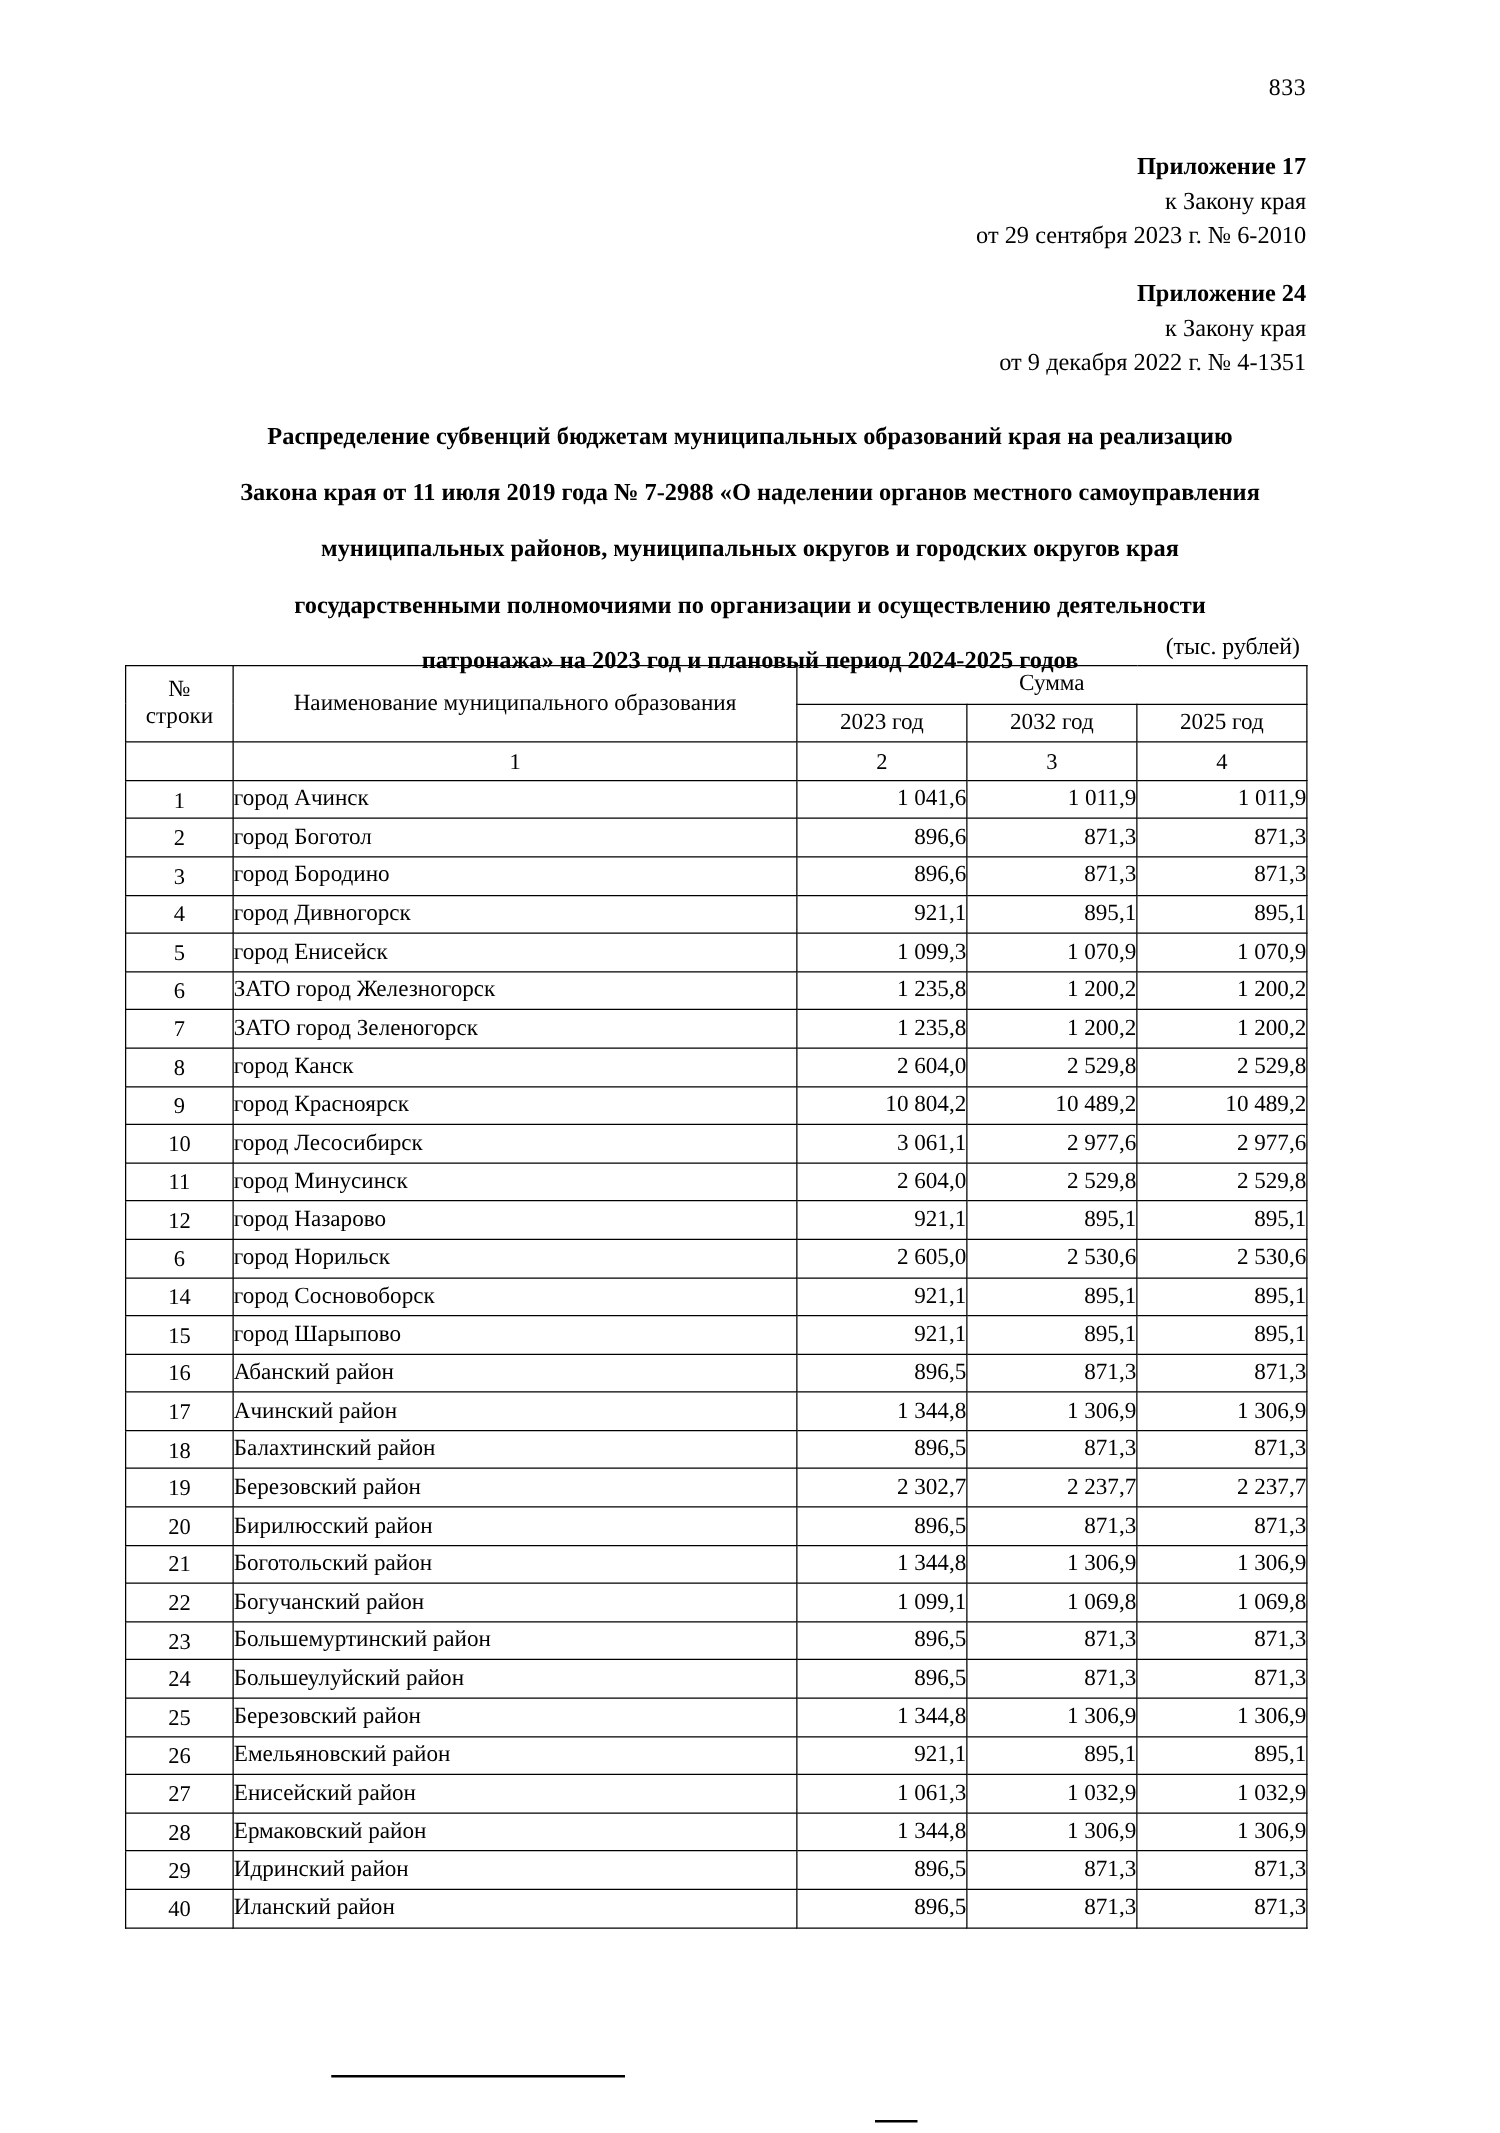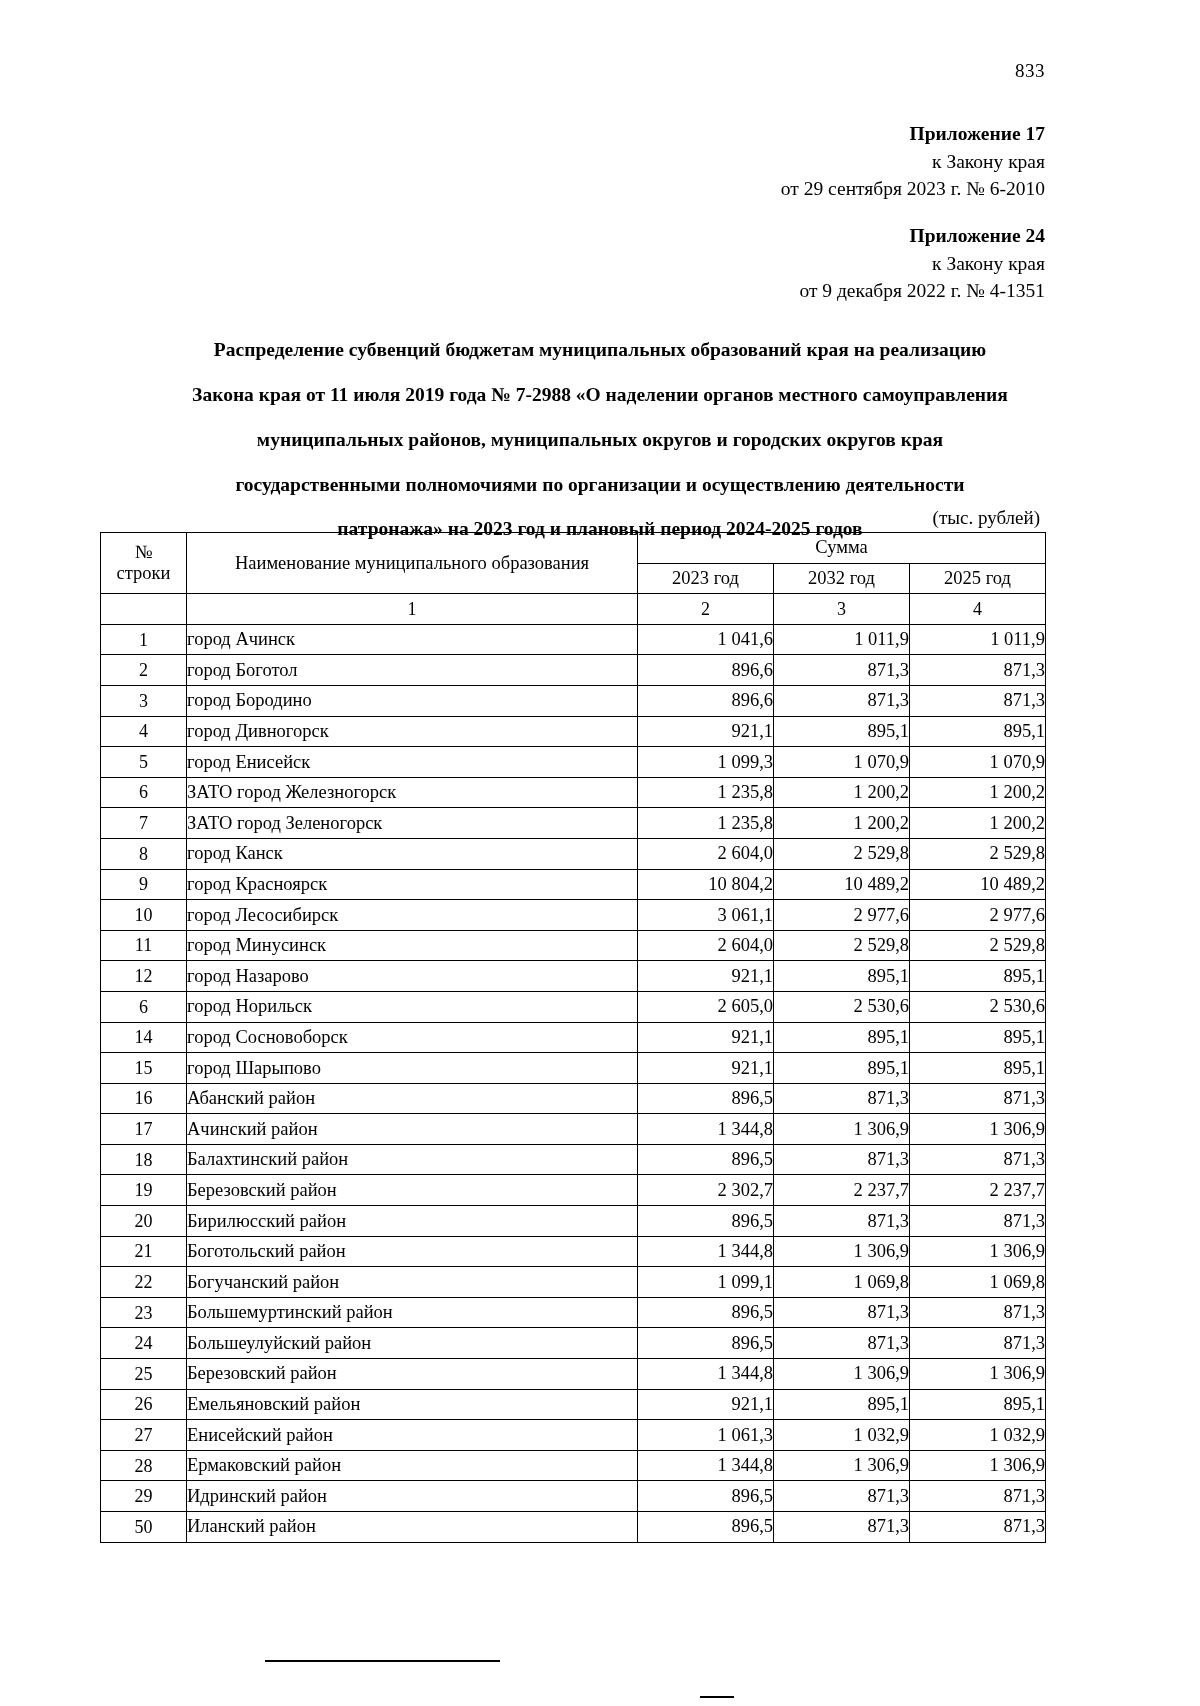--- a/index.html
+++ b/index.html
@@ -416,21 +416,21 @@
             <td class="val">1 306,9</td>
           </tr>
           <tr>
             <td class="rownum">29</td>
             <td class="name">Идринский район</td>
             <td class="val">896,5</td>
             <td class="val">871,3</td>
             <td class="val">871,3</td>
           </tr>
           <tr>
-            <td class="rownum">50</td>
+            <td class="rownum">40</td>
             <td class="name">Иланский район</td>
             <td class="val">896,5</td>
             <td class="val">871,3</td>
             <td class="val">871,3</td>
           </tr>
         </tbody>
     </table>
   </div>
 
   <div class="bottom-rule"></div>

